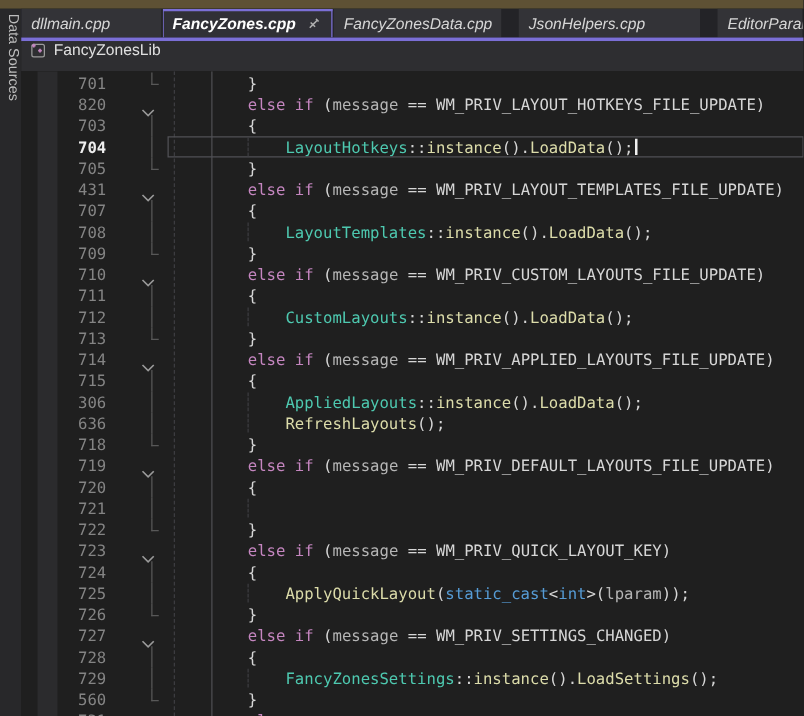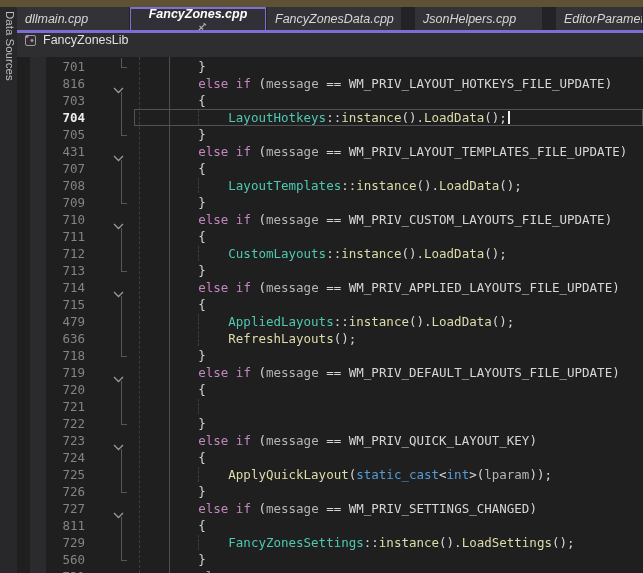--- a/index.html
+++ b/index.html
@@ -62,38 +62,38 @@
   <div id="top-strip" style="background: rgb(94, 81, 52);"></div>
 
   <div id="left-strip">
     <div id="side-label">Data Sources</div>
   </div>
 
   <div id="tabbar">
       <div class="tab" style="width: 112px;">
         <span>dllmain.cpp</span>
       </div>
-      <div class="tab active" style="width: 136px; flex-direction: column;">
+      <div class="tab active" style="width: 136px;">
         <span>FancyZones.cpp</span>
         <span class="ticon">
           <svg width="12" height="12" viewBox="0 0 12 12">
             <g transform="rotate(45 6 6)" stroke="#b0b0b0" stroke-width="1.2" fill="none">
               <line x1="6" y1="2" x2="6" y2="7"></line>
               <line x1="3.5" y1="7" x2="8.5" y2="7"></line>
               <line x1="6" y1="7" x2="6" y2="10.5"></line>
               <line x1="4.5" y1="2" x2="7.5" y2="2"></line>
             </g>
           </svg>
         </span>
         <span class="ticon">✕</span>
       </div>
       <div class="tab" style="width: 134px; margin-right: 14px;">
         <span>FancyZonesData.cpp</span>
       </div>
-      <div class="tab" style="width: 127px; margin-right: 14px;">
+      <div class="tab" style="width: 145px; margin-right: 14px;">
         <span>JsonHelpers.cpp</span>
       </div>
       <div class="tab" style="flex: 1 1 0%;">
         <span>EditorParameters.cpp</span>
       </div>
     </div>
   <div id="tab-underline"></div>
 
   <div id="breadcrumb">
     <span id="crumb-icon">
@@ -112,21 +112,21 @@
     <div class="vguide" id="guide-col4"></div>
     <div id="rows">
         <div class="row">
           <div class="ln">701</div>
           <div class="fold">
             <div class="fcorner"></div>
           </div>
           <div class="code"><span class="tk-pl">        }</span></div>
         </div>
         <div class="row">
-          <div class="ln">816</div>
+          <div class="ln">820</div>
           <div class="fold">
             <span class="chev"><svg width="11" height="7" viewBox="0 0 11 7">
                 <polyline points="1,1 5.5,5.5 10,1" fill="none" stroke="#9a9a9a" stroke-width="1.3"></polyline>
               </svg></span>
           </div>
           <div class="code"><span class="tk-pl">        </span><span class="tk-kw">else</span><span class="tk-pl"> </span><span class="tk-kw">if</span><span class="tk-pl"> (</span><span class="tk-pr">message</span><span class="tk-pl"> == WM_PRIV_LAYOUT_HOTKEYS_FILE_UPDATE)</span></div>
         </div>
         <div class="row">
           <div class="ln">703</div>
           <div class="fold">
@@ -221,21 +221,21 @@
           <div class="code"><span class="tk-pl">        </span><span class="tk-kw">else</span><span class="tk-pl"> </span><span class="tk-kw">if</span><span class="tk-pl"> (</span><span class="tk-pr">message</span><span class="tk-pl"> == WM_PRIV_APPLIED_LAYOUTS_FILE_UPDATE)</span></div>
         </div>
         <div class="row">
           <div class="ln">715</div>
           <div class="fold">
             <div class="fline"></div>
           </div>
           <div class="code"><span class="tk-pl">        {</span></div>
         </div>
         <div class="row">
-          <div class="ln">479</div>
+          <div class="ln">306</div>
           <div class="fold">
             <div class="fline"></div>
           </div>
           <div class="code"><span class="tk-pl">            </span><span class="tk-ty">AppliedLayouts</span><span class="tk-pl">::</span><span class="tk-fn">instance</span><span class="tk-pl">().</span><span class="tk-fn">LoadData</span><span class="tk-pl">();</span></div>
           <div class="g8"></div>
         </div>
         <div class="row">
           <div class="ln">636</div>
           <div class="fold">
             <div class="fline"></div>
@@ -314,21 +314,21 @@
         <div class="row">
           <div class="ln">727</div>
           <div class="fold">
             <span class="chev"><svg width="11" height="7" viewBox="0 0 11 7">
                 <polyline points="1,1 5.5,5.5 10,1" fill="none" stroke="#9a9a9a" stroke-width="1.3"></polyline>
               </svg></span>
           </div>
           <div class="code"><span class="tk-pl">        </span><span class="tk-kw">else</span><span class="tk-pl"> </span><span class="tk-kw">if</span><span class="tk-pl"> (</span><span class="tk-pr">message</span><span class="tk-pl"> == WM_PRIV_SETTINGS_CHANGED)</span></div>
         </div>
         <div class="row">
-          <div class="ln">811</div>
+          <div class="ln">728</div>
           <div class="fold">
             <div class="fline"></div>
           </div>
           <div class="code"><span class="tk-pl">        {</span></div>
         </div>
         <div class="row">
           <div class="ln">729</div>
           <div class="fold">
             <div class="fline"></div>
           </div>

